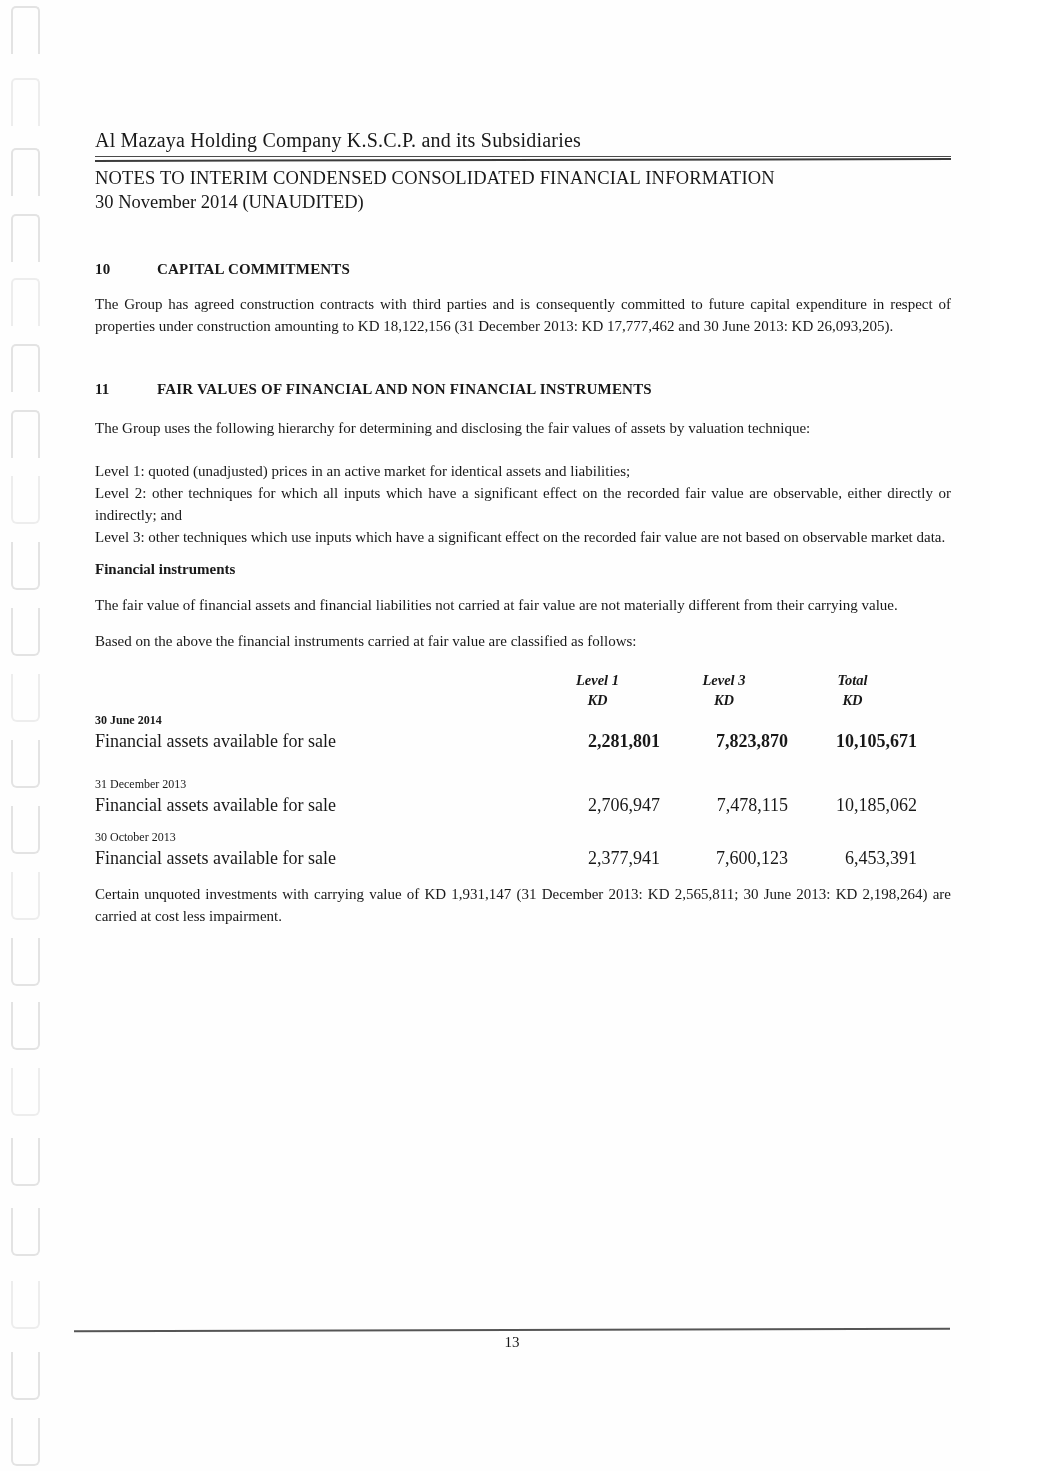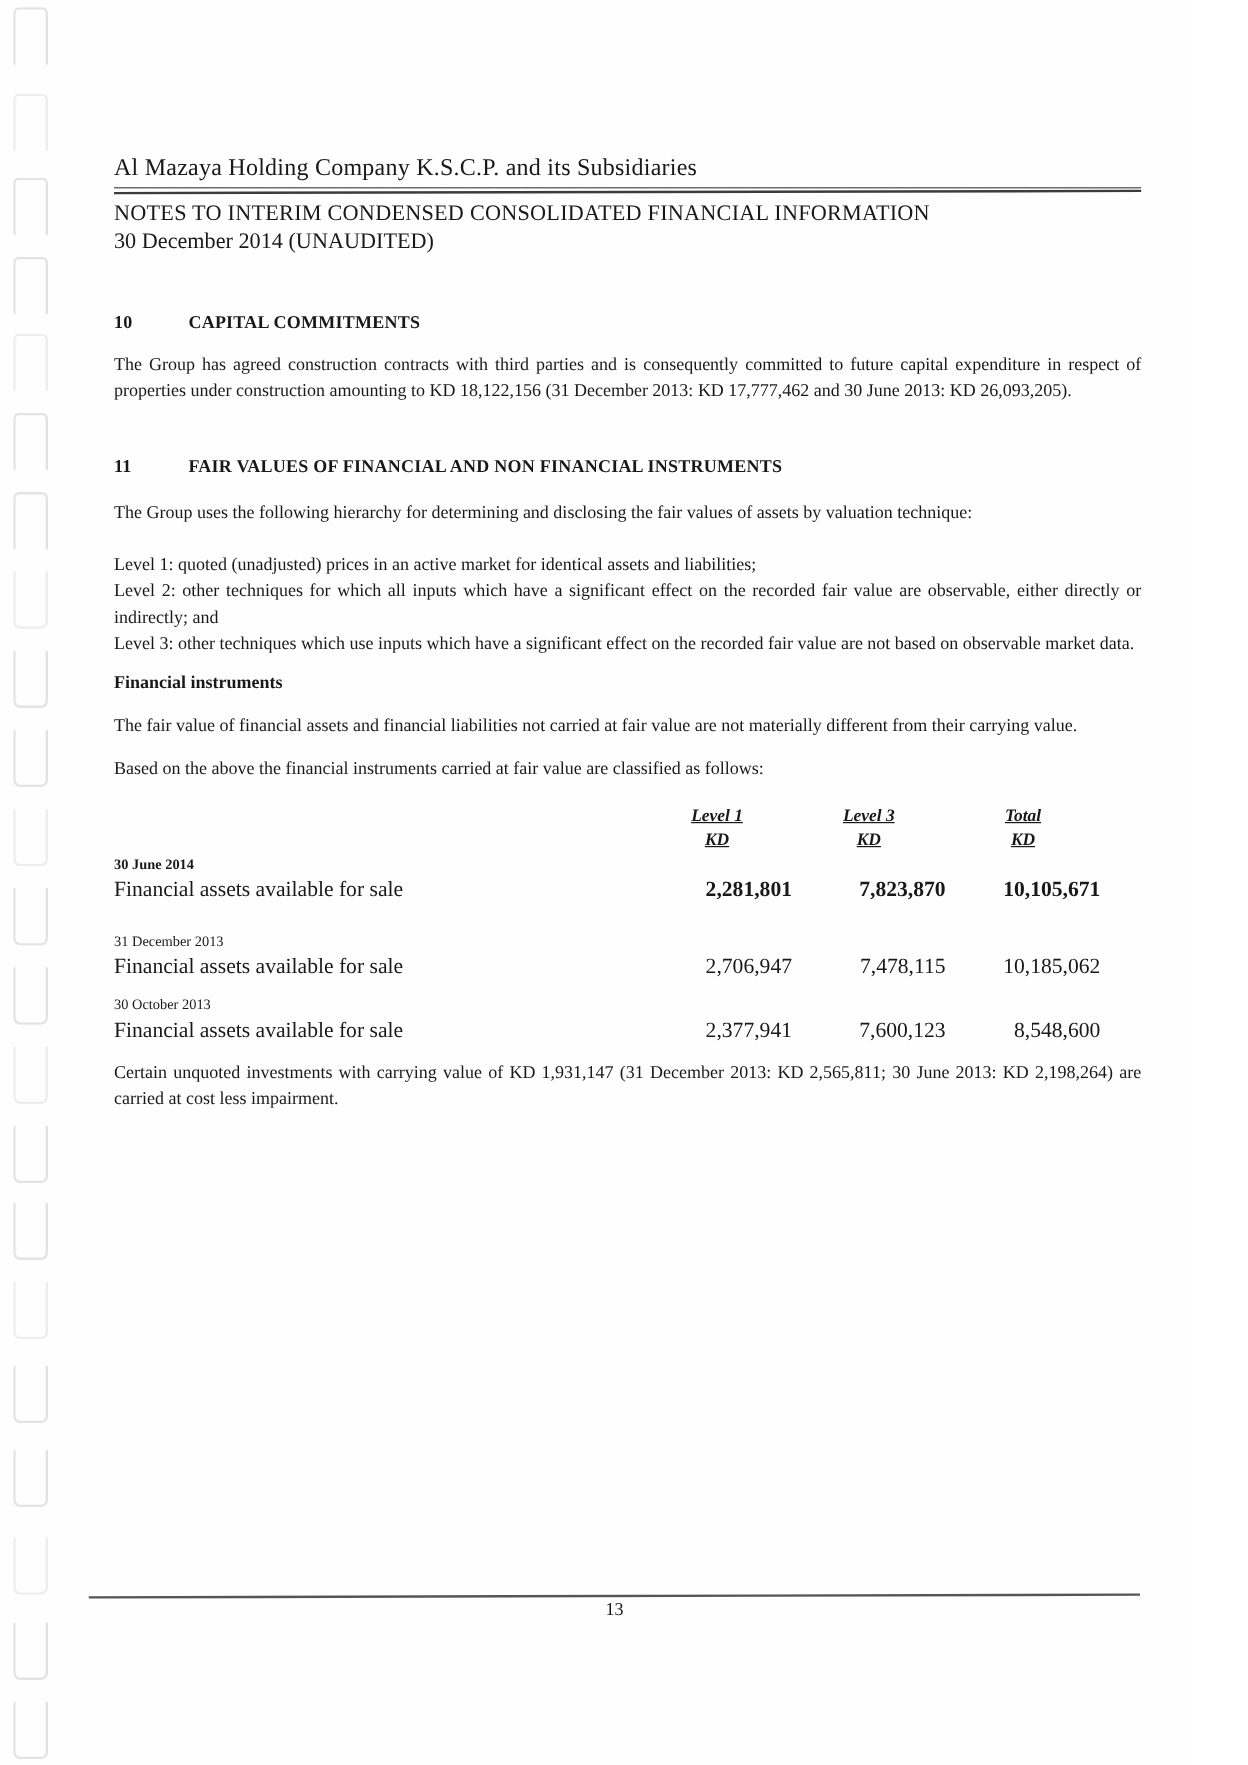--- a/index.html
+++ b/index.html
@@ -98,21 +98,20 @@
   .t-head {
     display: grid;
     grid-template-columns: 440px 125px 128px 129px;
   }
   .t-head .hcell {
     text-align: center;
     font-weight: bold;
     font-style: italic;
     font-size: 14.5px;
     line-height: 20px;
-    text-decoration: underline;
   }
   .t-row {
     display: grid;
     grid-template-columns: 440px 125px 128px 129px;
     font-size: 18px;
     line-height: 22px;
   }
   .t-row .num { text-align: right; }
   .t-date { font-size: 12px; line-height: 20px; font-weight: bold; }
   .t-date.normal { font-weight: normal; }
@@ -169,21 +168,21 @@
       <div class="mark u" style="top: 1418px;"></div>
     </div>
   <div class="right-strip"></div>
 
   <div class="content">
 
     <div>
       <div class="company">Al Mazaya Holding Company K.S.C.P. and its Subsidiaries</div>
       <div class="header-rule"></div>
       <div class="doc-title">NOTES TO INTERIM CONDENSED CONSOLIDATED FINANCIAL INFORMATION</div>
-      <div class="doc-date">30 December 2014 (UNAUDITED)</div>
+      <div class="doc-date">30 November 2014 (UNAUDITED)</div>
     </div>
 
     <div class="sec10">
       <div class="sec-heading">
         <span class="sec-num">10</span><span class="sec-title">CAPITAL COMMITMENTS</span>
       </div>
       <p class="sec-body just">The Group has agreed construction contracts with third parties and is consequently committed to future capital expenditure in respect of properties under construction amounting to KD  18,122,156  (31 December 2013: KD 17,777,462  and 30 June 2013: KD 26,093,205).</p>
     </div>
 
     <div class="sec11">
@@ -240,21 +239,21 @@
             <span class="num">10,185,062</span>
           </div>
         </div>
 
         <div class="t-group g3">
           <div class="t-date normal">30 October 2013</div>
           <div class="t-row">
             <span>Financial assets available for sale</span>
             <span class="num">2,377,941</span>
             <span class="num">7,600,123</span>
-            <span class="num">8,548,600</span>
+            <span class="num">6,453,391</span>
           </div>
         </div>
       </div>
 
       <p class="closing just">Certain unquoted investments with carrying value of KD 1,931,147  (31 December 2013: KD 2,565,811; 30 June 2013: KD 2,198,264) are carried at cost less impairment.</p>
     </div>
 
   </div>
 
   <div class="footer">

